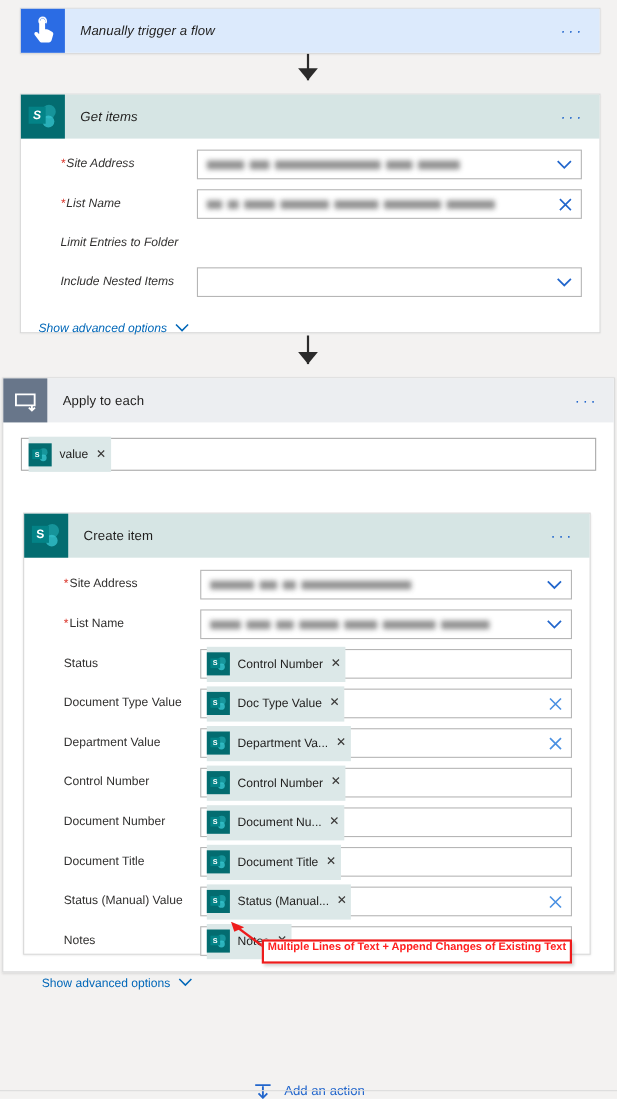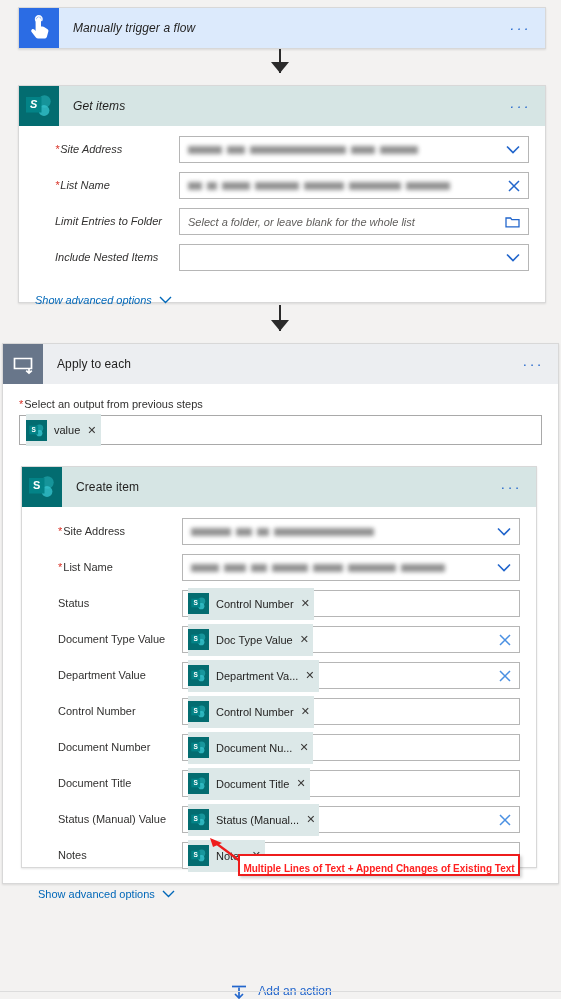--- a/index.html
+++ b/index.html
@@ -212,21 +212,21 @@
 
   
   #annotation {
     position: absolute;
     left: 238px; top: 854px;
     width: 282px; height: 22px;
     border: 2px solid #ee1c1c;
     background: #ffffff;
     box-shadow: 2px 2px 3px rgba(0,0,0,0.18);
     display: flex;
-    align-items: flex-end;
+    align-items: flex-start;
     justify-content: center;
   }
   #annotation span {
     color: #ff2020;
     font-size: 10px;
     font-weight: bold;
     white-space: nowrap;
   }
   #anno-arrow { position: absolute; left: 208px; top: 838px; }
 
@@ -322,28 +322,20 @@
         <span class="xbtn">
           <svg width="12" height="12" viewBox="0 0 12 12">
               <path d="M1 1l10 10M11 1L1 11" stroke="#2266cc" stroke-width="1.5"></path>
             </svg>
         </span>
       </div>
     </div>
 
     <div class="frow">
       <div class="flabel">Limit Entries to Folder</div>
-      <div class="fctl">
-        <span class="placeholder">Select a folder, or leave blank for the whole list</span>
-        <span class="folder">
-          <svg width="15" height="13" viewBox="0 0 15 13">
-            <path d="M1 2.5h4.6l1.2 1.6H14v7.2H1z" fill="none" stroke="#2266cc" stroke-width="1.3"></path>
-          </svg>
-        </span>
-      </div>
     </div>
 
     <div class="frow">
       <div class="flabel">Include Nested Items</div>
       <div class="fctl">
         <span class="caret">
           <svg width="14" height="9" viewBox="0 0 14 9">
               <path d="M1 1l6 6 6-6" stroke="#2266cc" stroke-width="1.6" fill="none"></path>
             </svg>
         </span>
@@ -370,23 +362,20 @@
       <svg width="40" height="40" viewBox="0 0 40 40">
         <path d="M11.5 14.5h17v10h-17z" fill="none" stroke="#ffffff" stroke-width="1.7"></path>
         <path d="M26 24.5v4.2M23.2 26.6l2.8 2.6 2.8-2.6" fill="none" stroke="#ffffff" stroke-width="1.7"></path>
       </svg>
     </span>
     <span class="hdr-title">Apply to each</span>
     <span class="ellipsis">···</span>
   </div>
 
   <div id="loop-body">
-    <div class="loop-sublabel">
-      <span class="req">*</span><span>Select an output from previous steps</span>
-    </div>
     <div id="loop-input">
       <span class="chip">
         <span class="chipicon">
           <svg width="21" height="21" viewBox="0 0 21 21">
             <circle cx="13.6" cy="8.2" r="3.6" fill="#1a9ba1" opacity="0.9"></circle>
             <circle cx="13.3" cy="13.2" r="3.1" fill="#37c6d0" opacity="0.8"></circle>
             <rect x="3.3" y="5.6" width="8.8" height="8.8" fill="#038387"></rect>
             <text x="7.7" y="12" font-family="Liberation Sans, sans-serif" font-size="6.5" font-weight="bold" fill="#ffffff" text-anchor="middle">S</text>
           </svg>
         </span>

